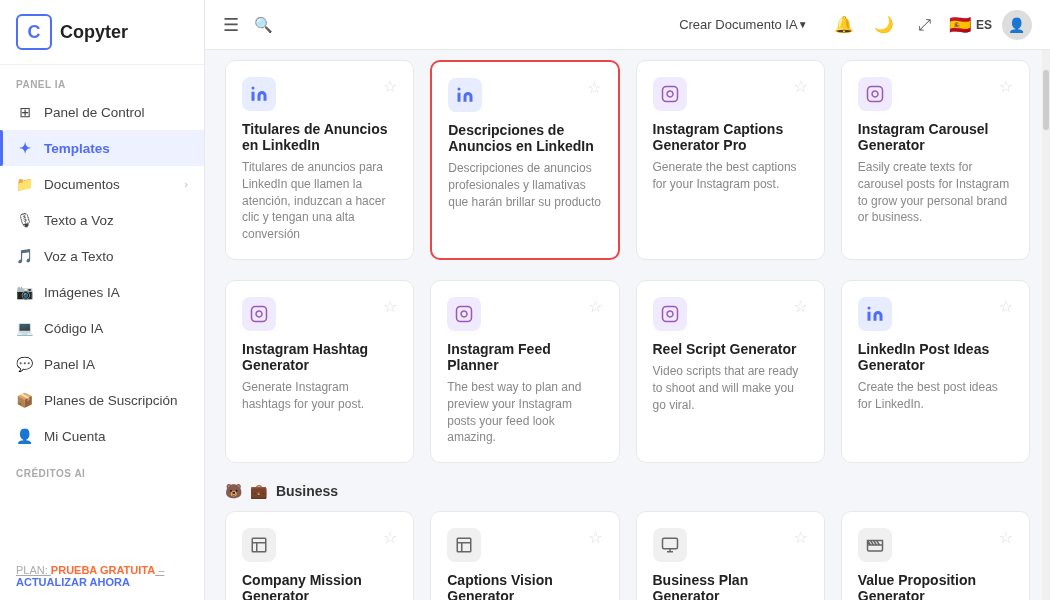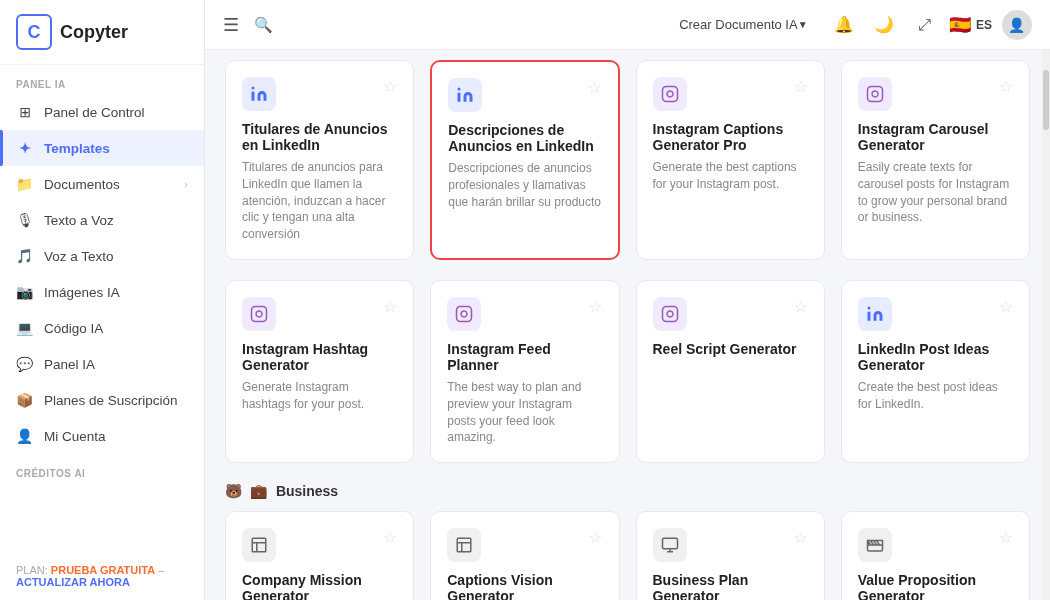--- a/index.html
+++ b/index.html
@@ -67,21 +67,21 @@
       position: absolute; left: 0; top: 0; bottom: 0;
       width: 3px; background: #4f6ef7; border-radius: 0 2px 2px 0;
     }
 
     .sidebar-bottom {
       margin-top: auto;
       padding: 10px 16px 12px;
       font-size: 11px;
       color: #888;
     }
-    .sidebar-bottom .plan-text { color: #aaa; }
+    .sidebar-bottom .plan-text { color: #aaa; text-decoration: underline; }
     .sidebar-bottom .plan-free { color: #ff6b35; font-weight: 600; }
     .sidebar-bottom .plan-upgrade { color: #4f6ef7; font-weight: 600; cursor: pointer; }
 
     
     .main {
       flex: 1;
       display: flex;
       flex-direction: column;
       overflow: hidden;
     }
@@ -379,20 +379,21 @@
           <div class="card-icon instagram">
             <svg width="18" height="18" viewBox="0 0 24 24" fill="none" stroke="#9b59b6" stroke-width="2">
                 <rect x="2" y="2" width="20" height="20" rx="5"></rect>
                 <path d="M16 11.37A4 4 0 1 1 12.63 8 4 4 0 0 1 16 11.37z"></path>
                 <line x1="17.5" y1="6.5" x2="17.51" y2="6.5"></line>
               </svg>
           </div>
           <span class="card-star">☆</span>
         </div>
         <div class="card-title">Reel Script Generator</div>
+        <div class="card-desc">Video scripts that are ready to shoot and will make you go viral.</div>
       </div>
 
       <div class="card">
         <div class="card-header">
           <div class="card-icon linkedin">
             <svg width="18" height="18" viewBox="0 0 24 24" fill="#4f6ef7">
                 <path d="M16 8a6 6 0 0 1 6 6v7h-4v-7a2 2 0 0 0-2-2 2 2 0 0 0-2 2v7h-4v-7a6 6 0 0 1 6-6zM2 9h4v12H2z"></path>
                 <circle cx="4" cy="4" r="2"></circle>
               </svg>
           </div>

